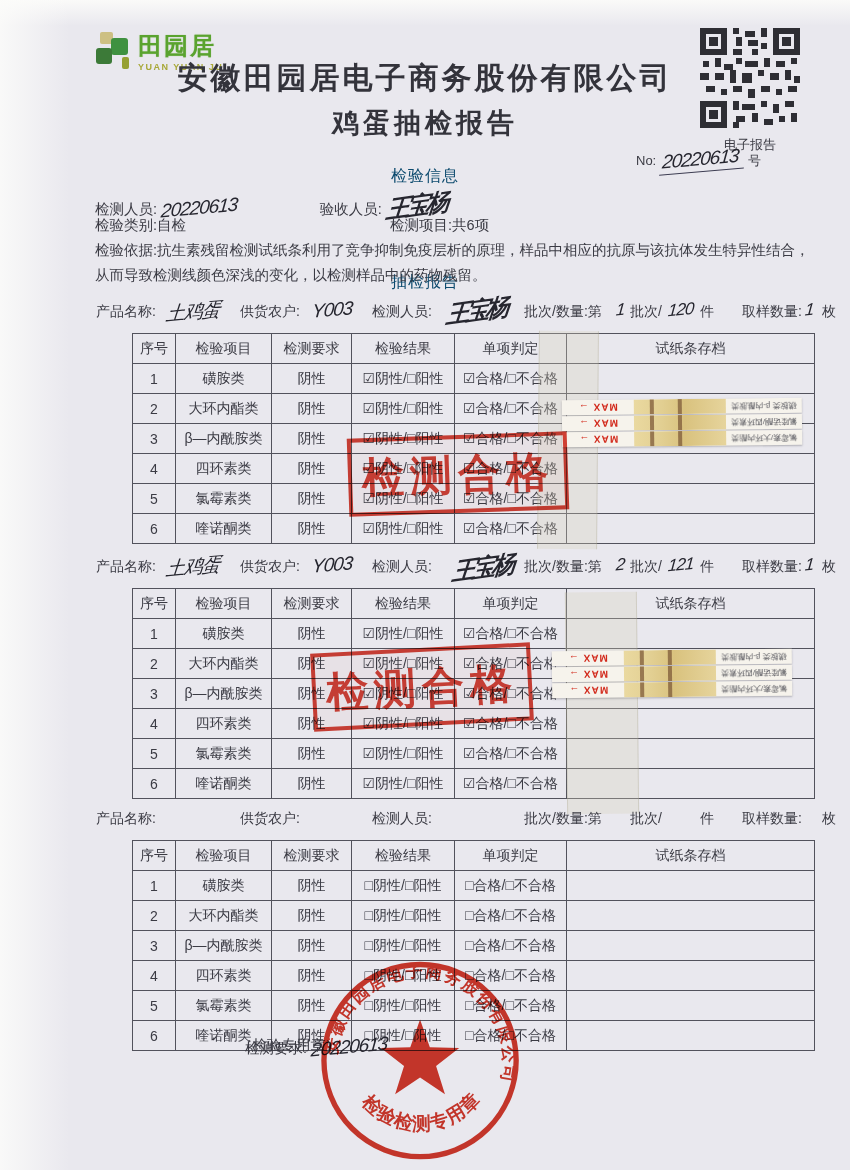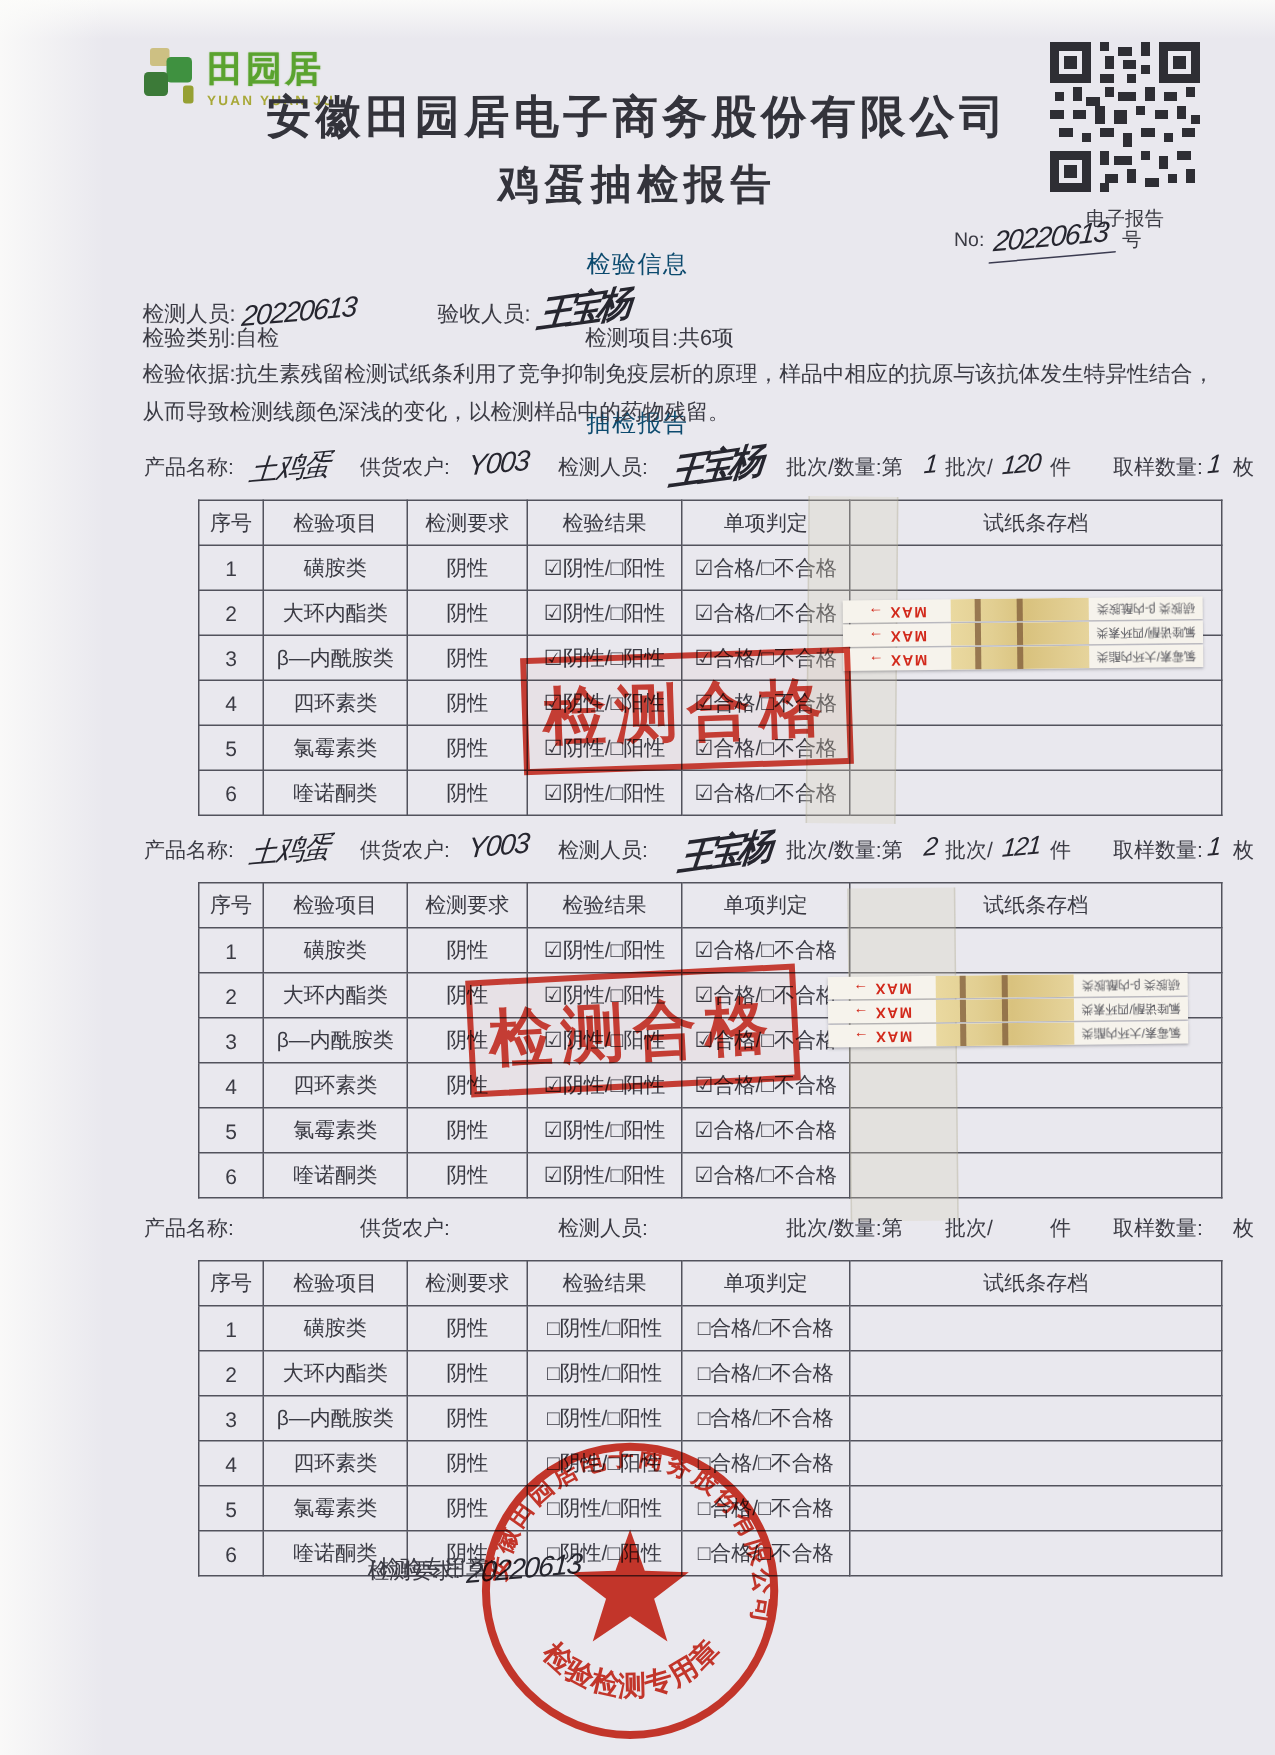--- a/index.html
+++ b/index.html
@@ -181,21 +181,21 @@
     <span>No:</span>
     <span class="hand">20220613</span>
     <span>号</span>
   </div>
 
   <div class="abs sec-title" style="top:166px">检验信息</div>
 
   <div class="abs info-line" style="top:190px">
     <span>检测人员:</span>
     <span class="hand">20220613</span>
-    <span style="margin-left:50px">验收人员:</span>
+    <span style="margin-left:78px">验收人员:</span>
     <span class="hand sig">王宝杨</span>
   </div>
 
   <div class="abs info-line" style="top:216px">
     <span>检验类别:</span><span>自检</span>
     <span style="margin-left:200px">检测项目:</span><span>共6项</span>
   </div>
 
   <div class="abs sec-title" style="top:272px">抽检报告</div>
 

